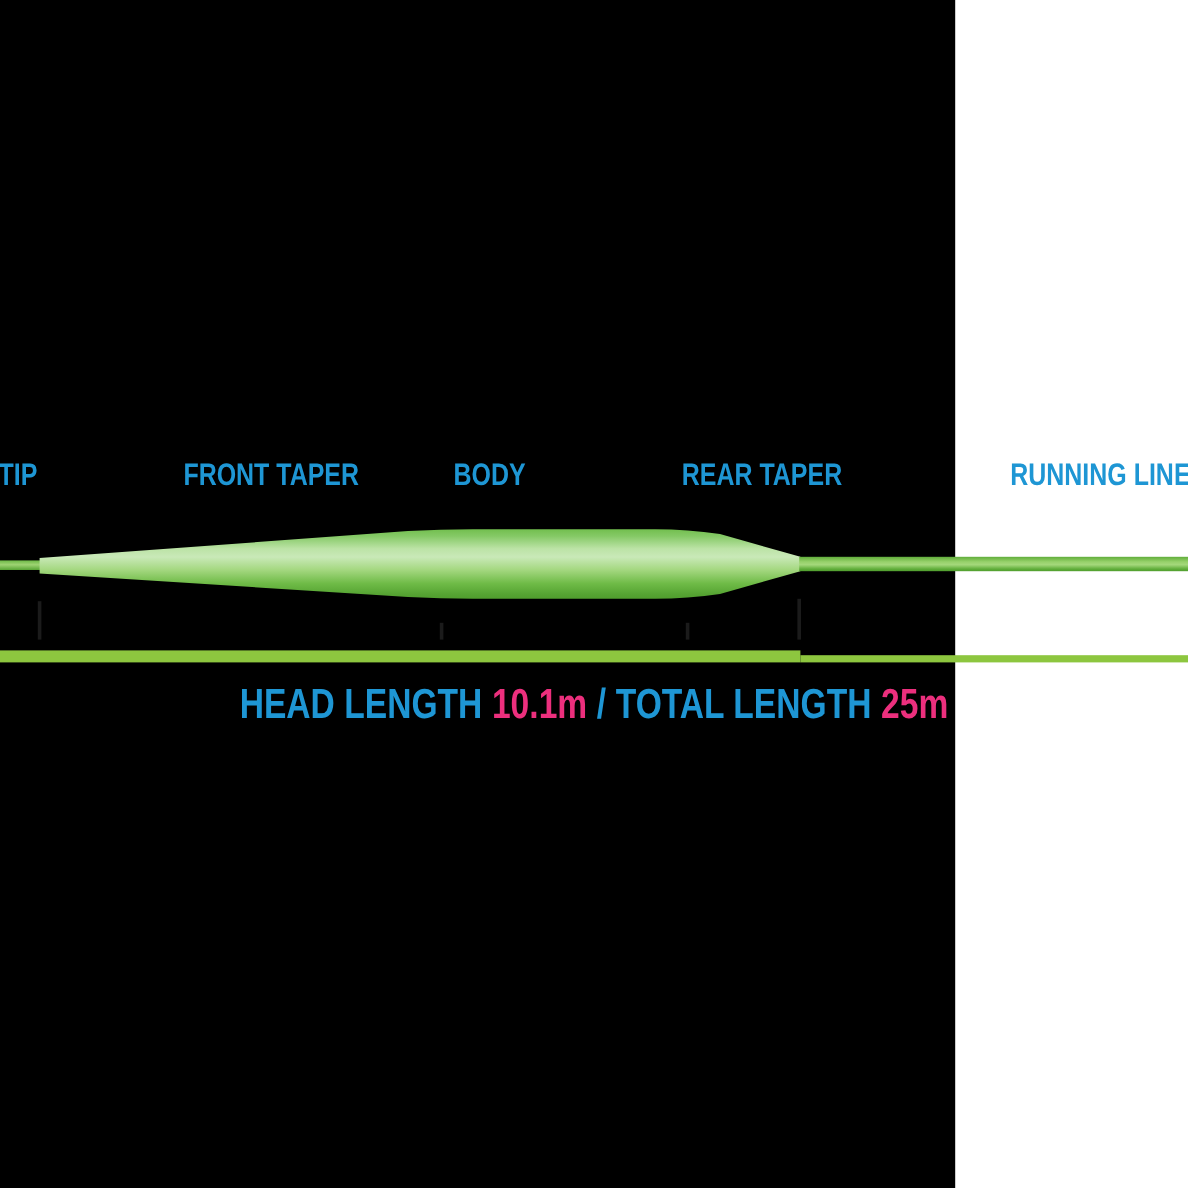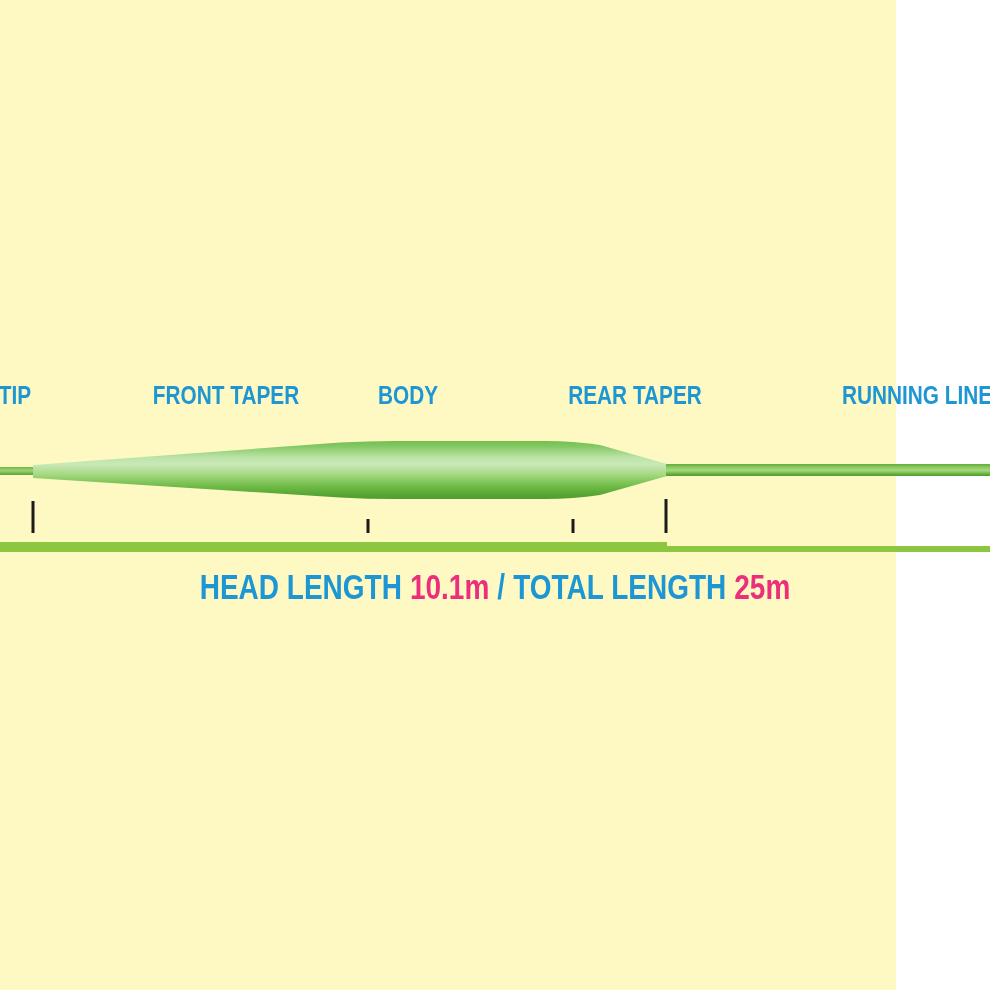--- a/index.html
+++ b/index.html
@@ -6,23 +6,23 @@
     margin: 0;
     padding: 0;
     background: #ffffff;
     width: 990px;
     height: 990px;
     overflow: hidden;
     font-family: "Liberation Sans", sans-serif;
   }
   .stage {
     position: relative;
-    width: 896px;
+    width: 796px;
     height: 990px;
-    background: #fef9c3;
+    background: #000000;
   }
   .seg-label {
     position: absolute;
     top: 382px;
     font-weight: bold;
     font-size: 26px;
     line-height: 26px;
     color: #1E96D4;
     white-space: nowrap;
     transform: translateX(-50%) scaleX(0.80);

